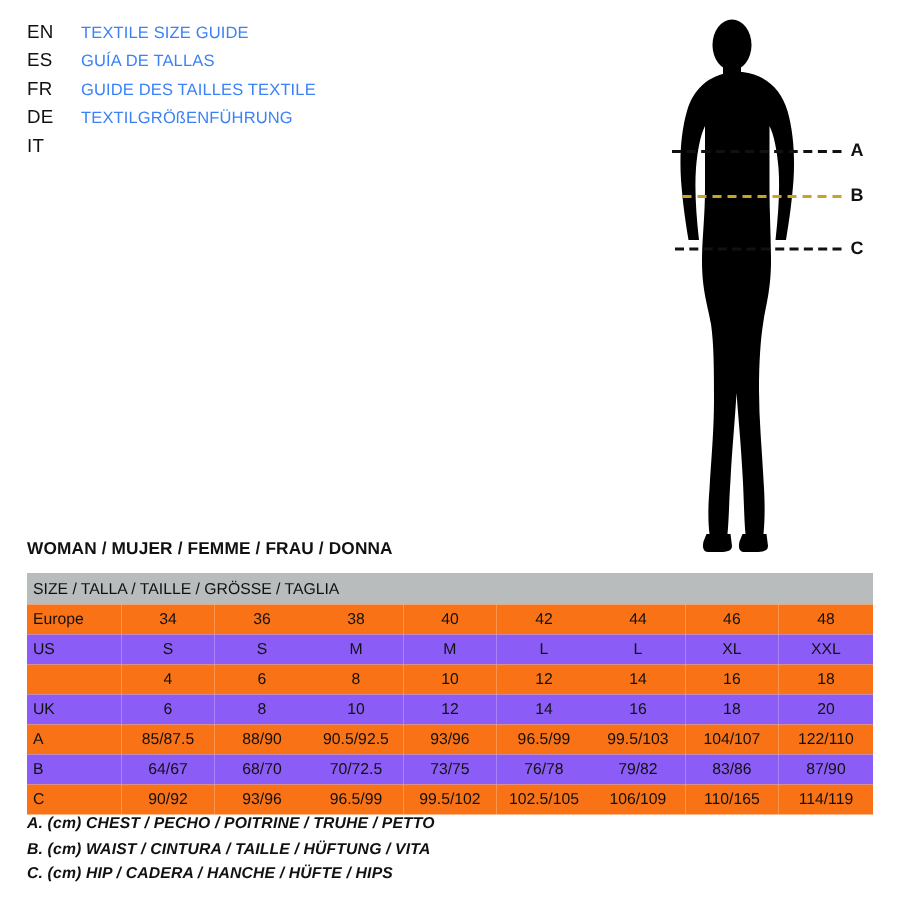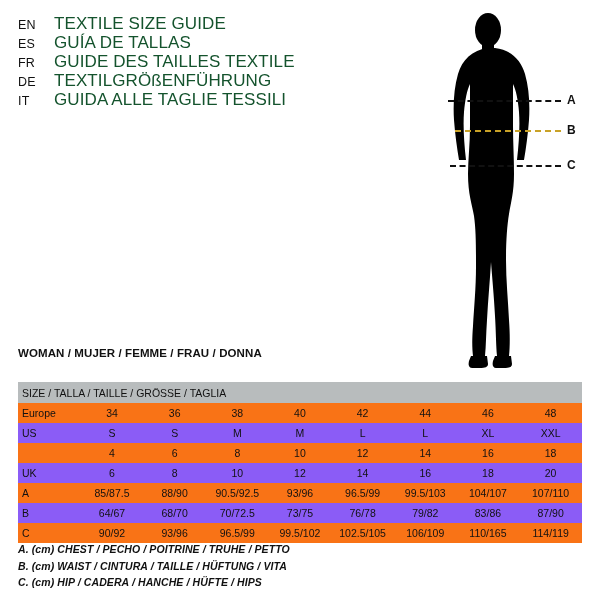--- a/index.html
+++ b/index.html
@@ -33,23 +33,23 @@
     align-items: baseline;
     height: 19px;
   }
   .title-lang {
     width: 36px;
     font-size: 12.5px;
     letter-spacing: 0.2px;
     color: #111;
   }
   .title-text {
-    font-size: 17px;
+    font-size: 11px;
     letter-spacing: 0.1px;
-    color: #14532d;
+    color: #3b82f6;
     white-space: nowrap;
   }
 
   
   .figure-wrap {
     position: absolute;
     top: 8px;
     left: 400px;
     width: 190px;
     height: 360px;
@@ -70,21 +70,21 @@
   .measure-label {
     position: absolute;
     font-size: 12px;
     font-weight: bold;
     color: #111;
   }
 
   
   .woman-head {
     position: absolute;
-    top: 347px;
+    top: 360px;
     left: 18px;
     font-size: 11.5px;
     font-weight: bold;
     letter-spacing: 0.1px;
     color: #111;
   }
 
   
   .table-wrap {
     position: absolute;
@@ -158,21 +158,20 @@
     <div class="title-row">
       <span class="title-lang">FR</span>
       <span class="title-text">GUIDE DES TAILLES TEXTILE</span>
     </div>
     <div class="title-row">
       <span class="title-lang">DE</span>
       <span class="title-text">TEXTILGRÖßENFÜHRUNG</span>
     </div>
     <div class="title-row">
       <span class="title-lang">IT</span>
-      <span class="title-text">GUIDA ALLE TAGLIE TESSILI</span>
     </div>
   </div>
 
   <div class="figure-wrap">
     <svg class="figure-svg" width="190" height="360" viewBox="0 0 190 360">
       <g fill="#000000">
 
         <ellipse cx="88" cy="22" rx="13" ry="17"></ellipse>
 
         <rect x="82" y="34" width="12" height="12"></rect>
@@ -283,21 +282,21 @@
 
         <tr class="shade">
           <td class="rowhead">A</td>
           <td>85/87.5</td>
           <td>88/90</td>
           <td>90.5/92.5</td>
           <td>93/96</td>
           <td>96.5/99</td>
           <td>99.5/103</td>
           <td>104/107</td>
-          <td>107/110</td>
+          <td>122/110</td>
         </tr>
 
         <tr class="plain">
           <td class="rowhead">B</td>
           <td>64/67</td>
           <td>68/70</td>
           <td>70/72.5</td>
           <td>73/75</td>
           <td>76/78</td>
           <td>79/82</td>

